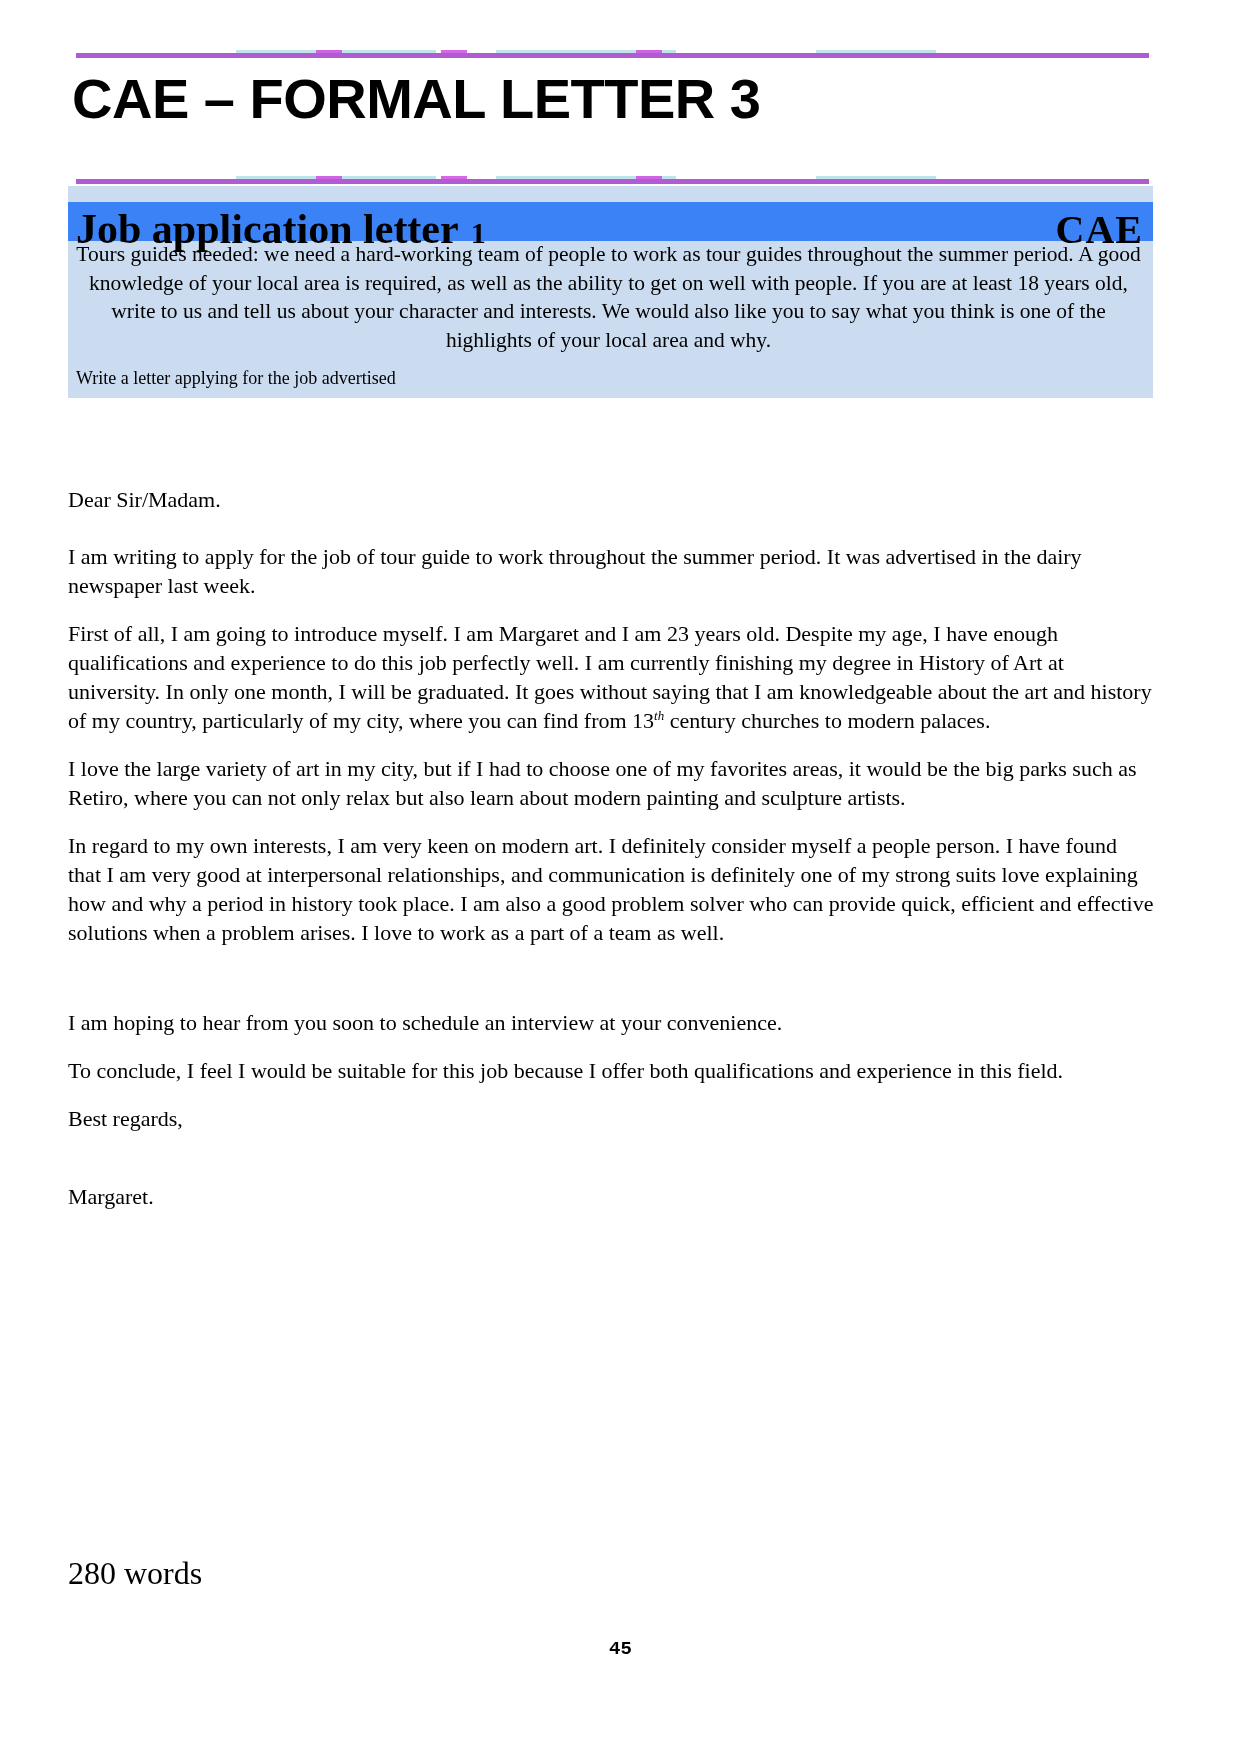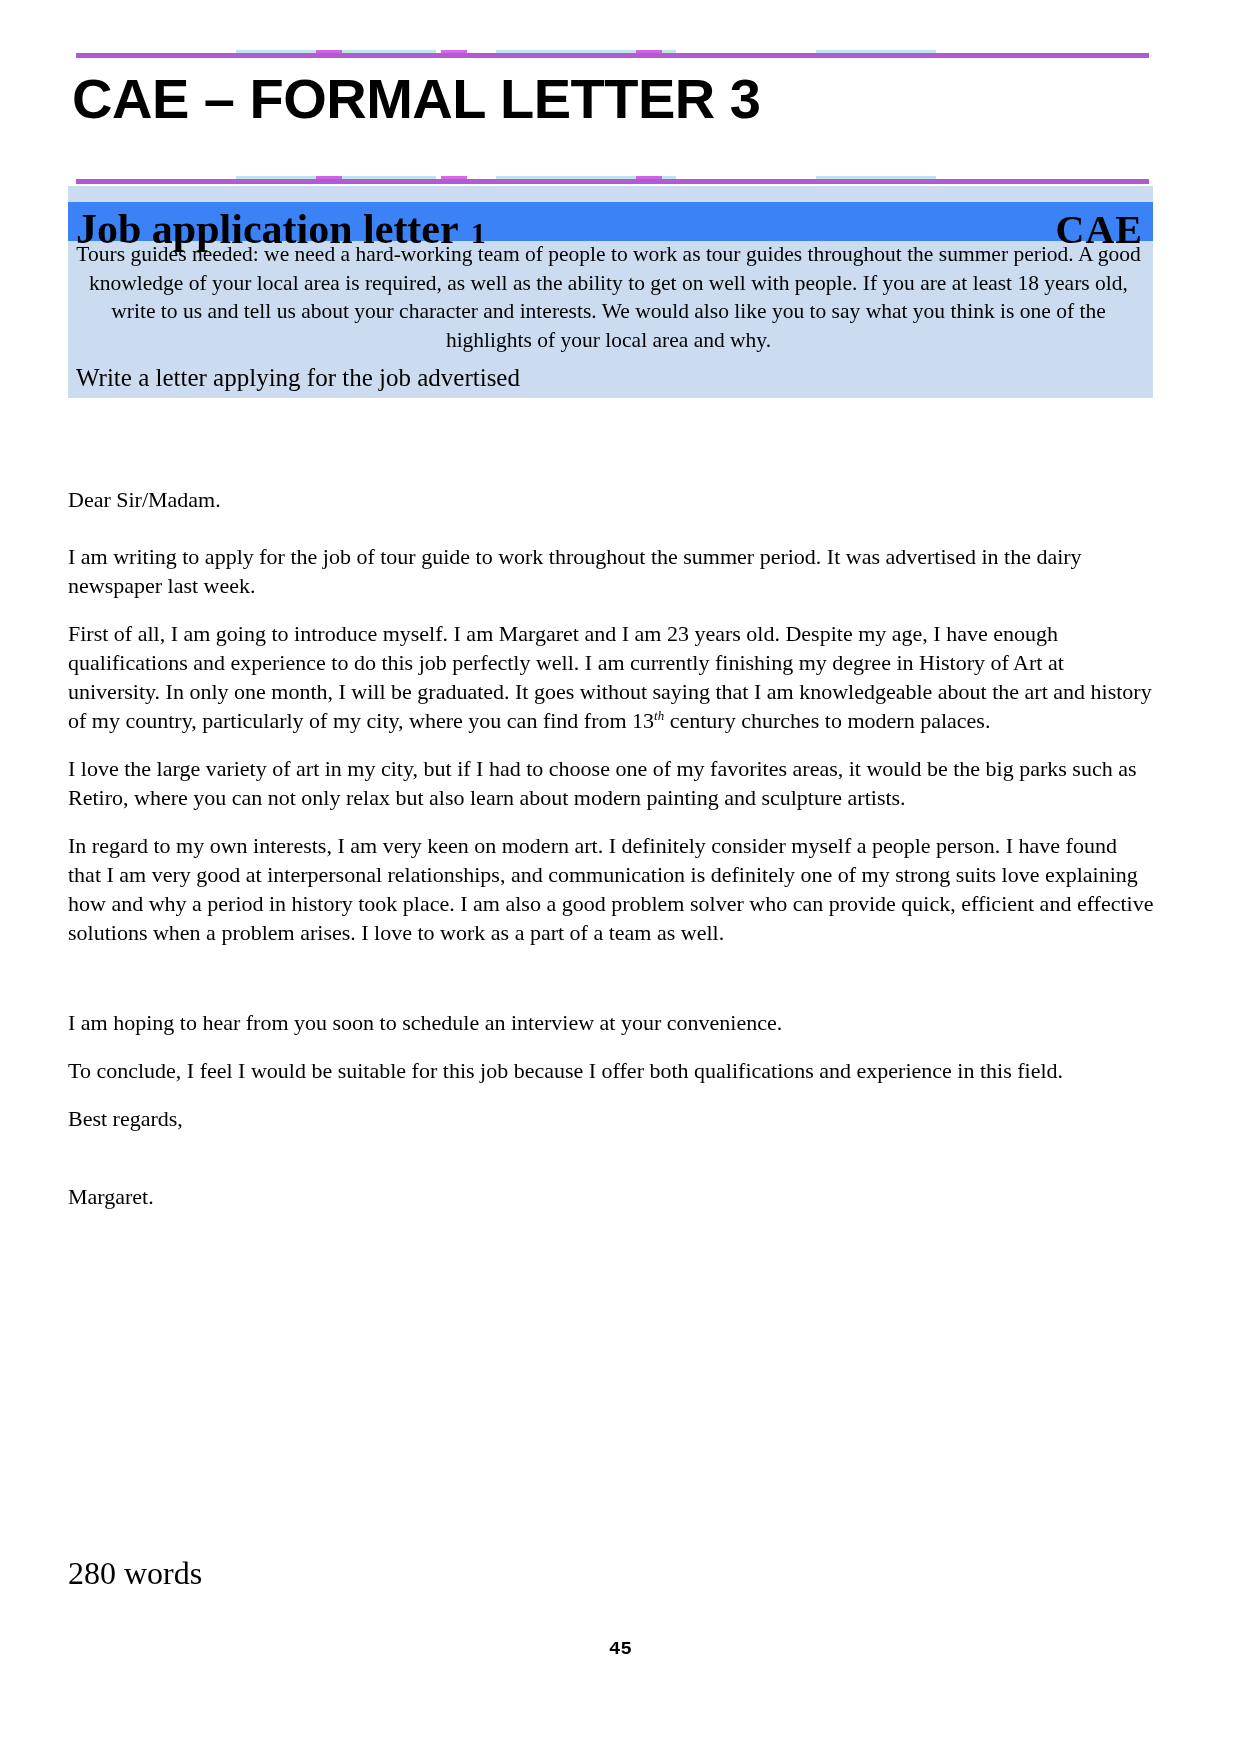--- a/index.html
+++ b/index.html
@@ -122,21 +122,21 @@
     top: 54px;
     width: 1065px;
     font-size: 21.5px;
     line-height: 28.5px;
     text-align: center;
   }
   .ad-task {
     position: absolute;
     left: 8px;
     top: 178px;
-    font-size: 25px;
+    font-size: 18px;
     line-height: 28px;
   }
 
   
   .letter {
     position: absolute;
     left: 68px;
     top: 452px;
     width: 1087px;
     margin-top: 33px;

